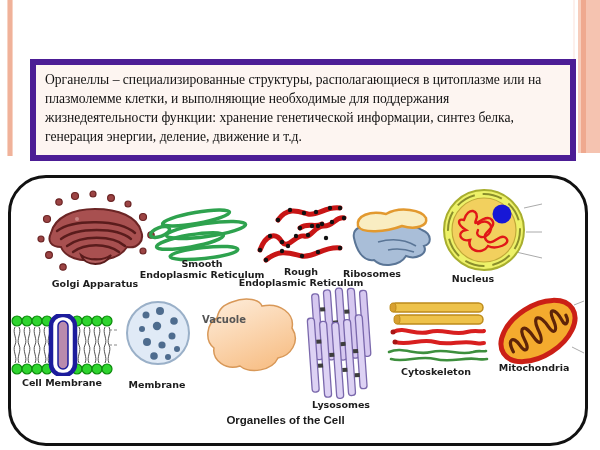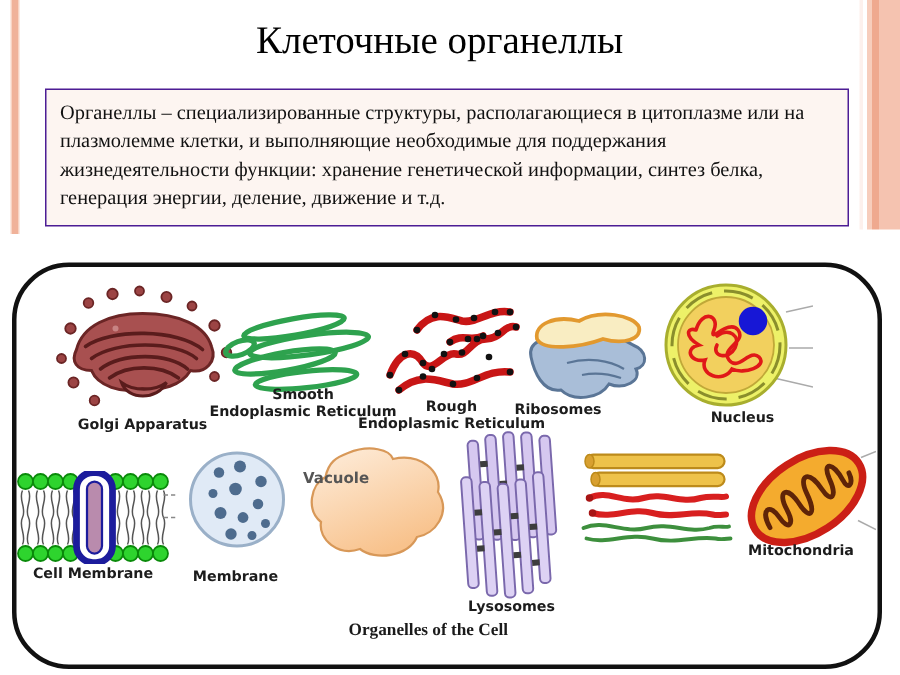--- a/index.html
+++ b/index.html
@@ -15,53 +15,52 @@
     position:absolute; right:0; top:0; width:27px; height:153px;
     background:linear-gradient(to right,#fdf0ec 0 2px,#ffffff 2px 5px,#f7cdbc 5px 8px,#efa98f 8px 13px,#f5c3b0 13px 100%);
   }
   .title {
     position:absolute; left:20px; right:34px; top:12px;
     text-align:center; font-family:"Liberation Serif","DejaVu Serif",serif;
     font-size:26px; color:#000;
   }
   .textbox {
     position:absolute; left:30px; top:59px; width:516px; height:80px;
-    background:#fdf5f1; border:1px solid #4c1d95; padding:5px 9px;
+    background:#fdf5f1; border:6px solid #4c1d95; padding:5px 9px;
     font-family:"Liberation Serif","DejaVu Serif",serif;
     font-size:13.6px; line-height:1.4; color:#111;
   }
   .panel {
     position:absolute; left:8px; top:175px; width:574px; height:265px;
     background:#ffffff; border:3px solid #111; border-radius:38px;
   }
   .fig { position:absolute; }
   .fig svg { display:block; }
   .org-label {
     position:absolute; text-align:center; font-weight:bold;
     font-family:"DejaVu Sans", sans-serif; font-size:9.5px; line-height:1.2;
     color:#1c1c1c; white-space:pre-line;
   }
   .vacuole-label {
     position:absolute; left:202px; top:314px; width:98px; 
     font-family:"DejaVu Sans", sans-serif; font-weight:bold; font-size:10px; color:#555;
   }
   .caption {
     position:absolute; left:178px; top:414px; width:215px; text-align:center;
-    font-family:Liberation Serif, serif; font-weight:bold; font-size:11.5px; color:#1a1a1a;
+    font-family:Liberation Sans, sans-serif; font-weight:bold; font-size:11.5px; color:#1a1a1a;
   }
 </style>
 </head>
 <body>
 
 <div class="slide">
 
   <div class="bar-left"></div>
   <div class="bar-right"></div>
 
-  <div class="title">Клеточные органеллы</div>
 
   <div class="textbox">
     <span>Органеллы – специализированные структуры, располагающиеся в цитоплазме или на плазмолемме клетки, и выполняющие необходимые для поддержания жизнедеятельности функции: хранение генетической информации, синтез белка, генерация энергии, деление, движение и т.д.</span>
   </div>
 
   <div class="panel"></div>
 
   <div class="fig" style="left:33px;top:189px">
     <svg width="126" height="86" viewBox="0 0 126 86">
       <g stroke="#6b2525" stroke-width="1.2" fill="#9c4444">
@@ -316,21 +315,22 @@
       </g>
     </svg>
   </div>
 
   <div class="org-label" style="left:25px;top:278px;width:140px">Golgi Apparatus</div>
   <div class="org-label" style="left:132px;top:258px;width:140px">Smooth
 Endoplasmic Reticulum</div>
   <div class="org-label" style="left:231px;top:266px;width:140px">Rough
 Endoplasmic Reticulum</div>
   <div class="org-label" style="left:312px;top:268px;width:120px">Ribosomes</div>
-  <div class="org-label" style="left:445px;top:273px;width:100px">Nucleus</div>
+  <div class="org-label" style="left:423px;top:273px;width:100px">Nucleus</div>
   <div class="org-label" style="left:2px;top:377px;width:120px">Cell Membrane</div>
   <div class="org-label" style="left:97px;top:379px;width:120px">Membrane</div>
   <div class="org-label" style="left:281px;top:399px;width:120px">Lysosomes</div>
+  <div class="org-label" style="left:376px;top:366px;width:120px">Cytoskeleton</div>
   <div class="org-label" style="left:474px;top:362px;width:120px">Mitochondria</div>
 
   <div class="caption">Organelles of the Cell</div>
 
 </div>
 
 </body></html>

